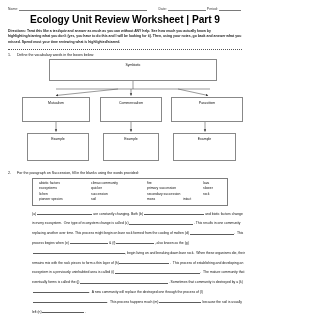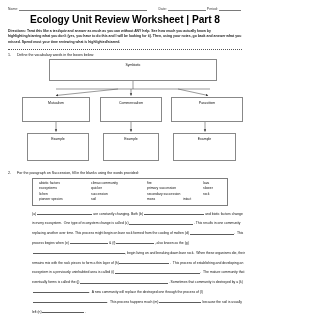--- a/index.html
+++ b/index.html
@@ -155,21 +155,21 @@
   <div class="idline">
     <span class="lbl">Name:</span>
     <span class="rule rule-name"></span>
     <span class="sp"></span>
     <span class="lbl">Date:</span>
     <span class="rule rule-date"></span>
     <span class="lbl">Period:</span>
     <span class="rule rule-period"></span>
   </div>
 
-  <div class="title">Ecology Unit Review Worksheet | Part 8</div>
+  <div class="title">Ecology Unit Review Worksheet | Part 9</div>
 
   <div class="directions">Directions: Treat this like a test/quiz and answer as much as you can without ANY help.  See how much you actually know by highlighting/starring what you don't (yes, you have to do this and I will be looking for it).  Then, using your notes, go back and answer what you missed. Spend most your time reviewing what is highlighted/starred.</div>
 
   <div class="dotted"></div>
 
   <div class="qrow">
     <span class="qnum">1.</span>
     <span class="qtext">Define the vocabulary words in the boxes below:</span>
   </div>
 

